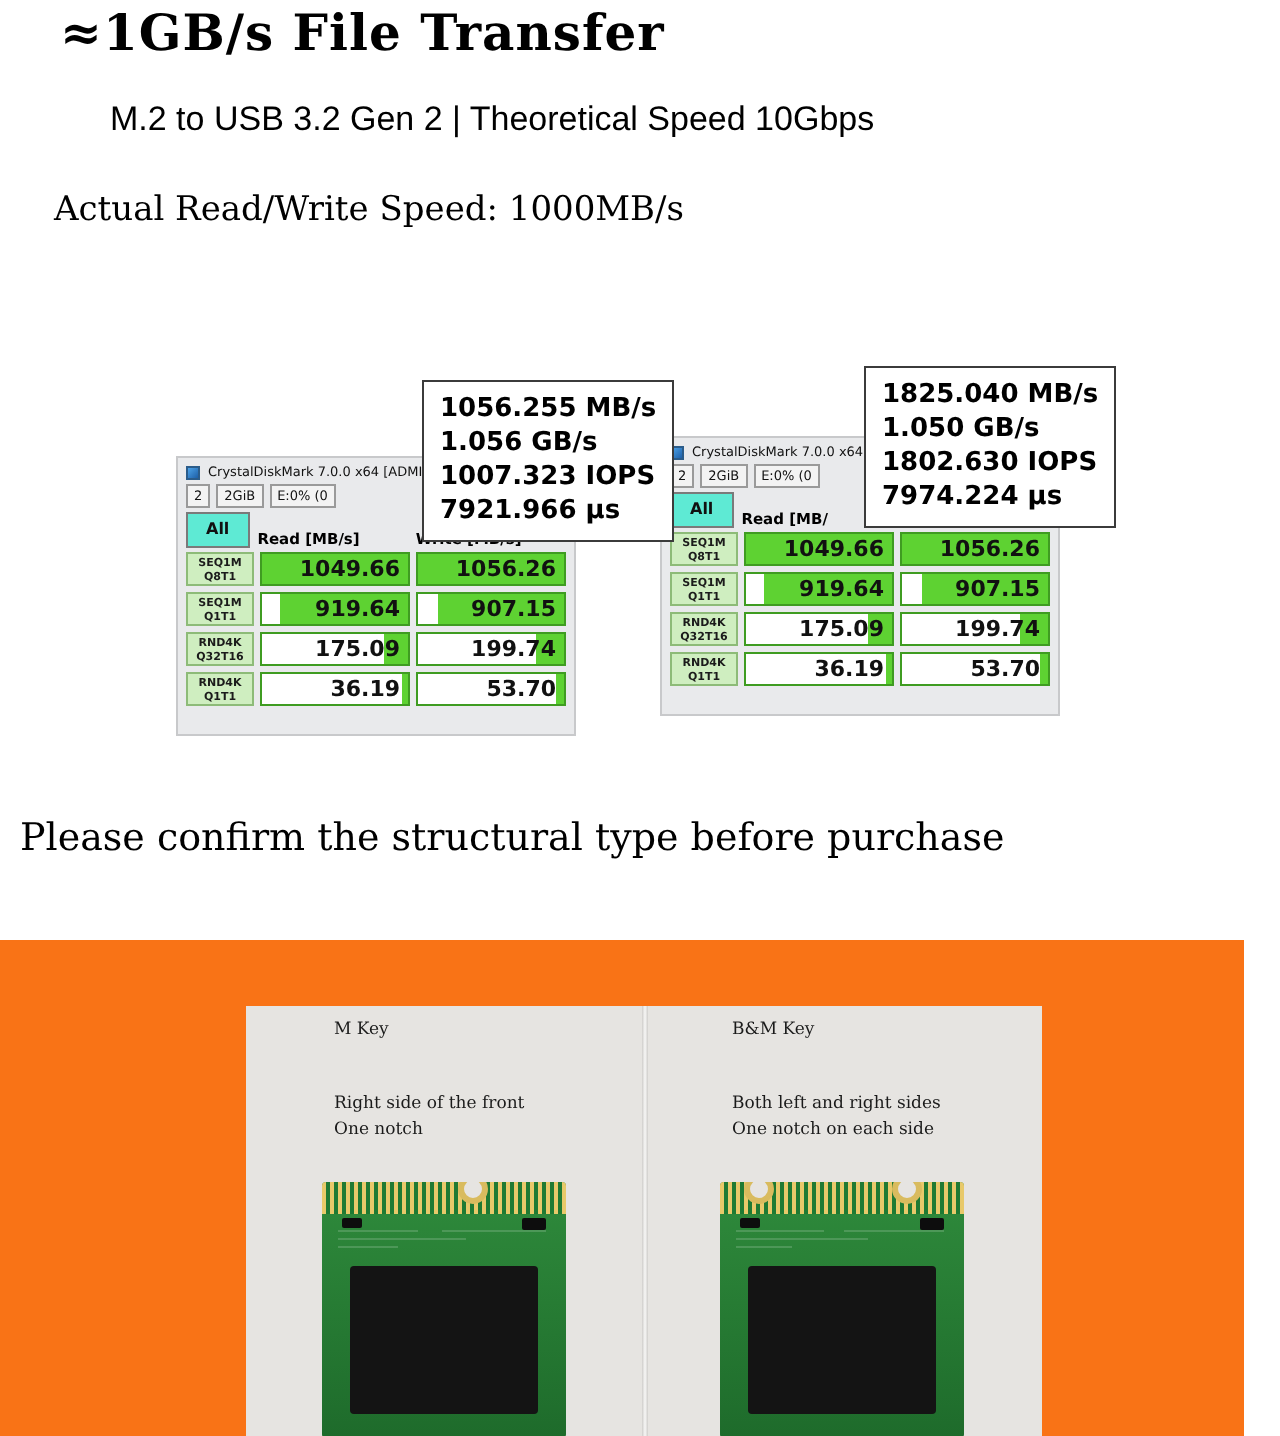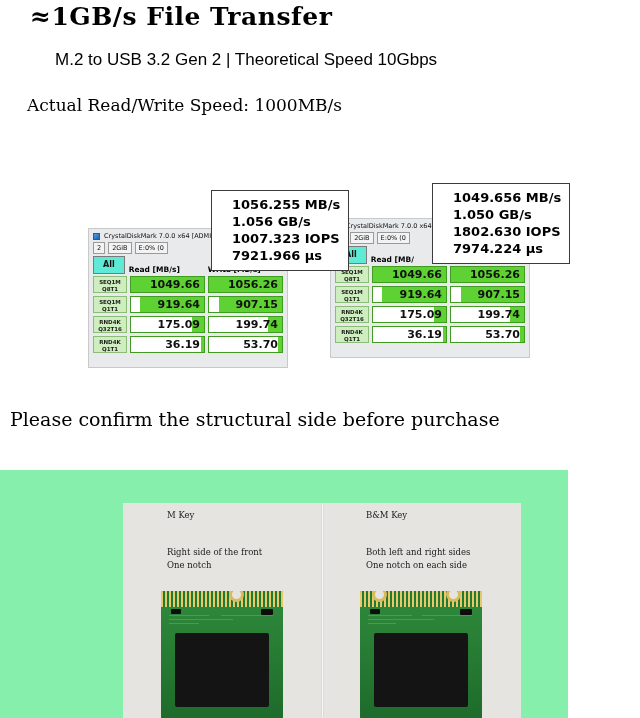--- a/index.html
+++ b/index.html
@@ -139,21 +139,21 @@
     left: 0; top: 0; bottom: 0;
     background: #ffffff;
   }
   .row .bar span { position: relative; z-index: 2; }
 
   
   .callout {
     position: absolute;
     background: #ffffff;
     border: 1px solid #3b3b3b;
-    padding: 5px 8px 6px 20px;
+    padding: 5px 8px 6px 8px;
     font-family: "DejaVu Sans", sans-serif;
     font-size: 13px;
     font-weight: 700;
     line-height: 17px;
     color: #000;
     white-space: nowrap;
   }
   .callout.left  { left: 211px; top: 190px; }
   .callout.right { left: 432px; top: 183px; }
 
@@ -162,22 +162,22 @@
     position: absolute;
     left: 10px; top: 408px;
     font-size: 19px;
     font-family: "DejaVu Serif", serif;
   }
 
   
   .photo {
     position: absolute;
     left: 0; top: 470px;
-    width: 568px; height: 248px;
-    background: #86efac;
+    width: 622px; height: 248px;
+    background: #f97316;
     overflow: hidden;
   }
   .photo-inner {
     position: absolute;
     left: 123px; top: 33px;
     width: 398px; height: 215px;
     background: #e6e4e1;
   }
   .photo-inner:before {
     content: "";
@@ -388,27 +388,27 @@
   </div>
 
   <div class="callout left">
     <div>1056.255 MB/s</div>
     <div>1.056 GB/s</div>
     <div>1007.323 IOPS</div>
     <div>7921.966 μs</div>
   </div>
 
   <div class="callout right">
-    <div>1049.656 MB/s</div>
+    <div>1825.040 MB/s</div>
     <div>1.050 GB/s</div>
     <div>1802.630 IOPS</div>
     <div>7974.224 μs</div>
   </div>
 
-  <div class="confirm">Please confirm the structural side before purchase</div>
+  <div class="confirm">Please confirm the structural type before purchase</div>
 
   <div class="photo">
     <div class="photo-inner">
 
       <div class="card c1">
         <div class="cap l1">M Key</div>
         <div class="cap l2">Right side of the front</div>
         <div class="cap l3">One notch</div>
         <div class="board">
           <div class="gold-strip" style="left:0; width:122px;"></div>

